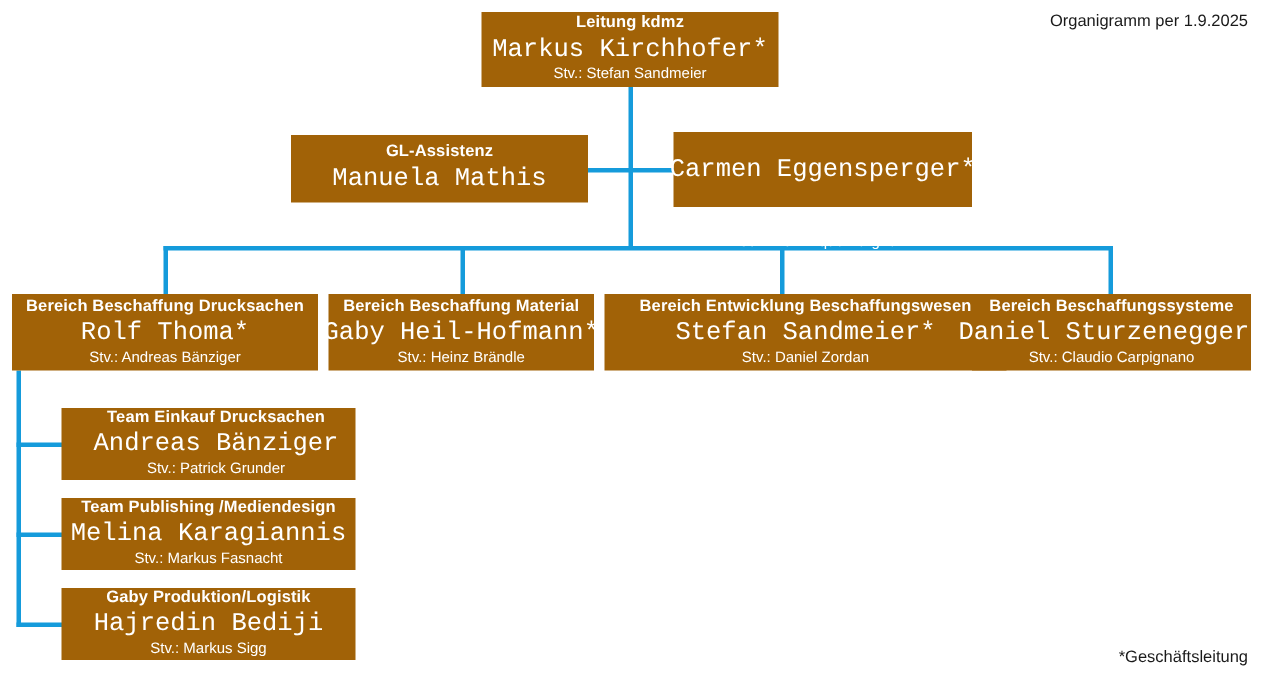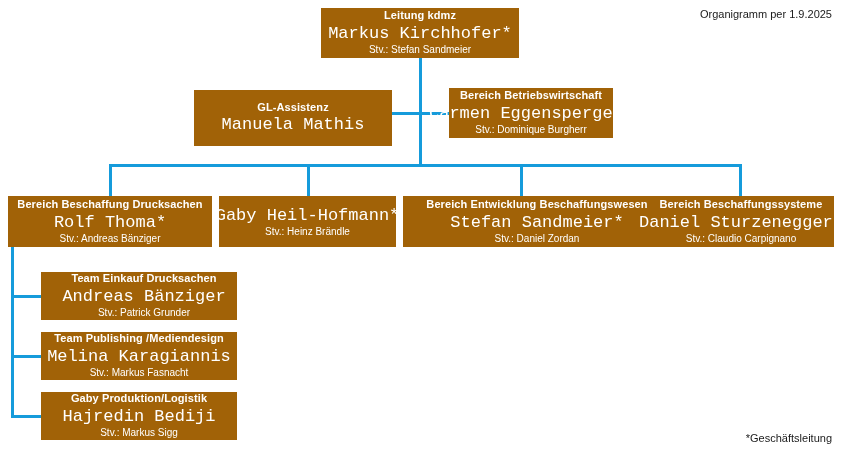--- a/index.html
+++ b/index.html
@@ -83,38 +83,39 @@
   <div class="line" style="left:11px; top:295px; width:31px; height:3px;"></div>
   <div class="line" style="left:11px; top:355px; width:31px; height:3px;"></div>
   <div class="line" style="left:11px; top:415px; width:31px; height:3px;"></div>
 
   <div class="node" style="left:321px; top:8px; width:198px; height:50px;">
     <div class="title">Leitung kdmz</div>
     <div class="person">Markus Kirchhofer*</div>
     <div class="deputy">Stv.: Stefan Sandmeier</div>
   </div>
 
-  <div class="node" style="left:194px; top:90px; width:198px; height:56px;">
+  <div class="node" style="left:194px; top:90px; width:198px; height:45px;">
     <div class="title">GL-Assistenz</div>
     <div class="person">Manuela Mathis</div>
   </div>
 
-  <div class="node" style="left:449px; top:88px; width:164px; height:50px;">
+  <div class="node" style="left:449px; top:88px; width:199px; height:50px;gap:32px;">
     <div class="title">Bereich Betriebswirtschaft</div>
     <div class="person">Carmen Eggensperger*</div>
     <div class="deputy">Stv.: Dominique Burgherr</div>
   </div>
 
   <div class="node" style="left:8px; top:196px; width:204px; height:51px;">
     <div class="title">Bereich Beschaffung Drucksachen</div>
     <div class="person">Rolf Thoma*</div>
     <div class="deputy">Stv.: Andreas Bänziger</div>
   </div>
 
   <div class="node" style="left:219px; top:196px; width:177px; height:51px;">
+    <div class="title">Bereich Beschaffung Material</div>
     <div class="person">Gaby Heil-Hofmann*</div>
     <div class="deputy">Stv.: Heinz Brändle</div>
   </div>
 
   <div class="node" style="left:403px; top:196px; width:268px; height:51px;">
     <div class="title">Bereich Entwicklung Beschaffungswesen</div>
     <div class="person">Stefan Sandmeier*</div>
     <div class="deputy">Stv.: Daniel Zordan</div>
   </div>
 

